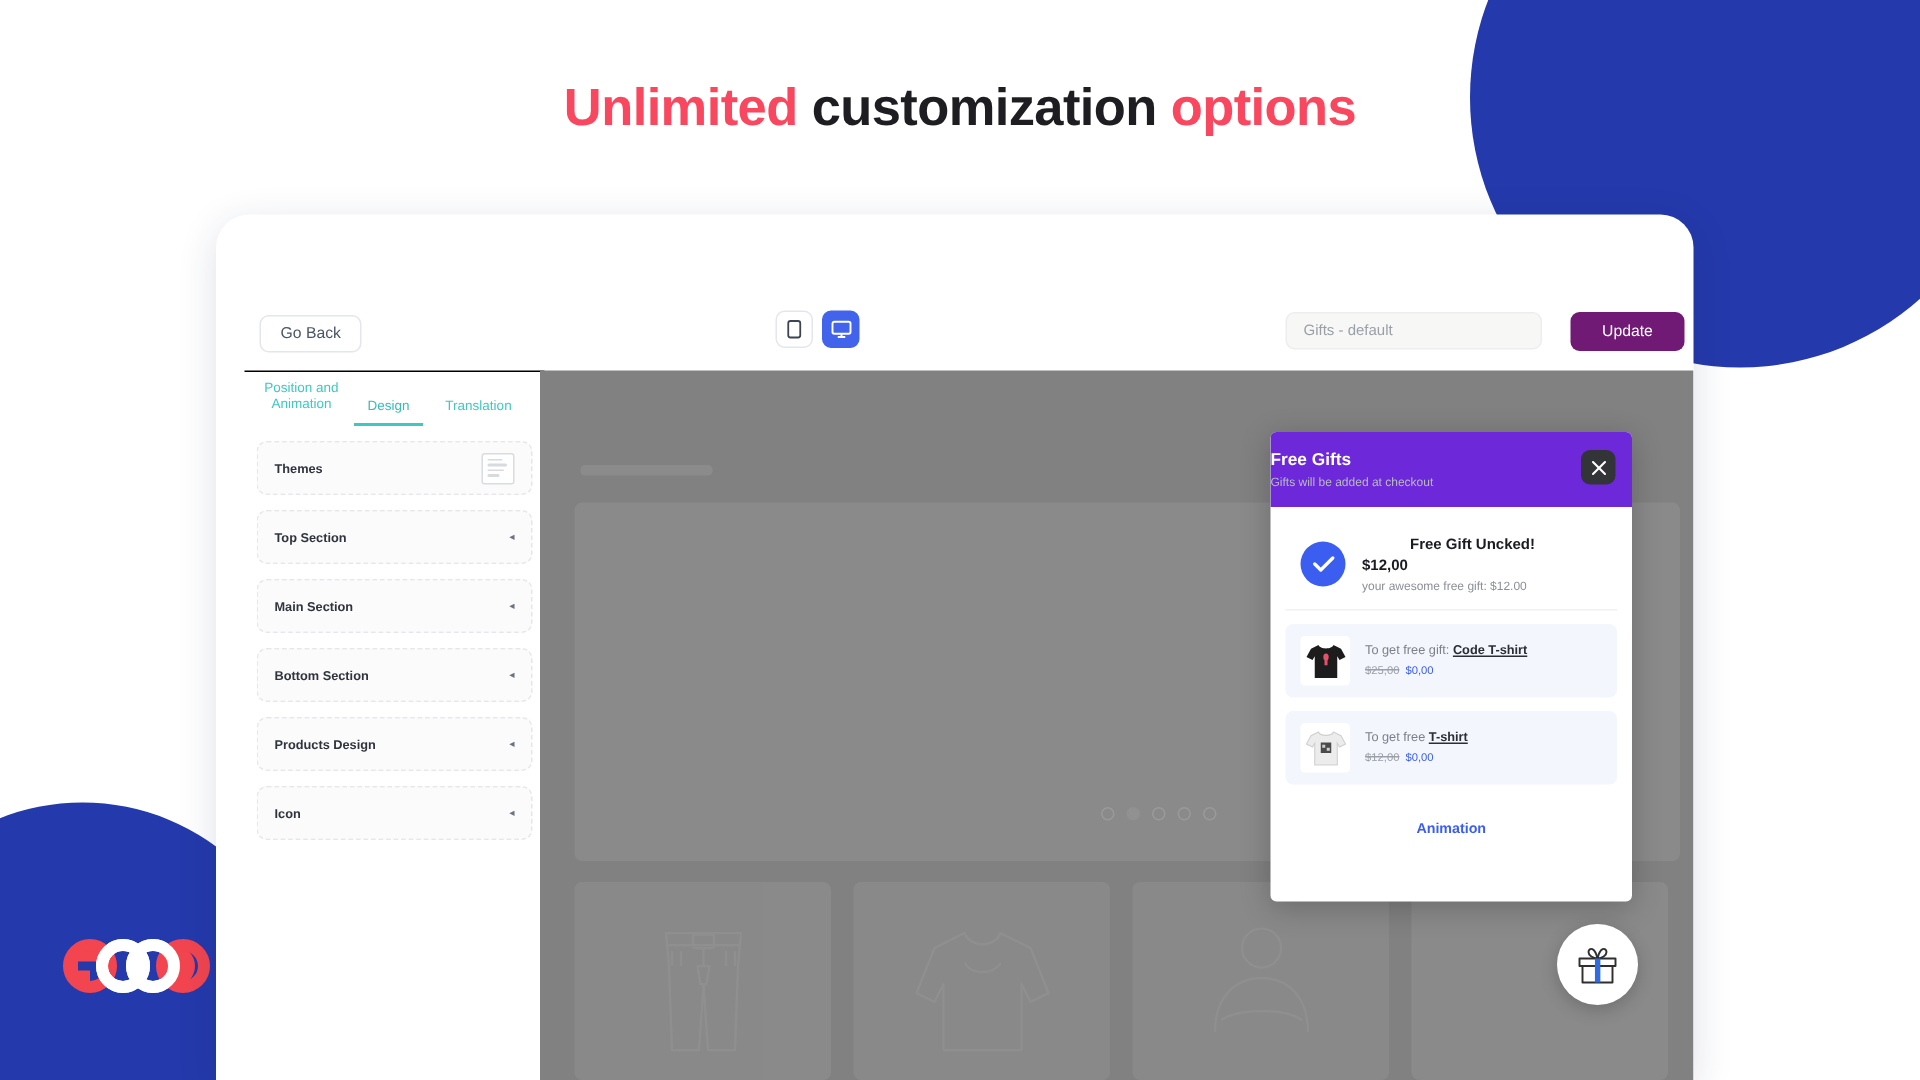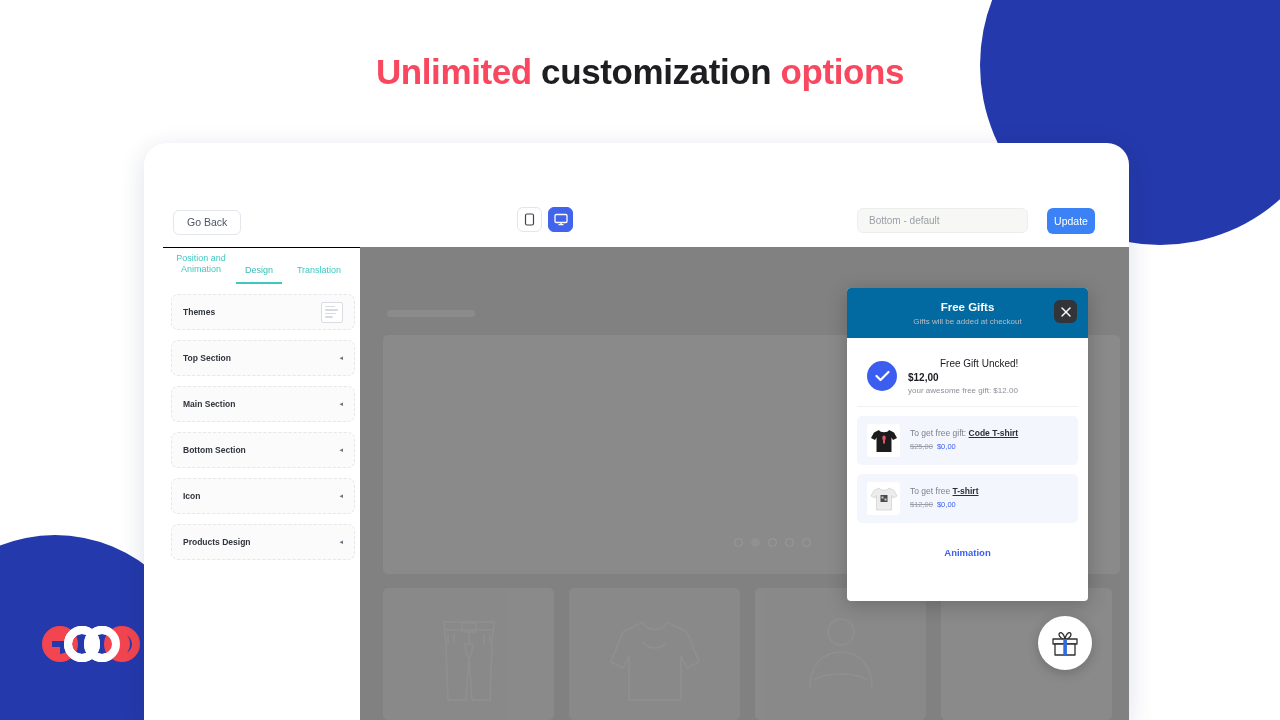--- a/index.html
+++ b/index.html
@@ -66,22 +66,22 @@
   .dev-btn.on  { background: #4263eb; border: 1px solid #4263eb; }
   .widget-input {
     position: absolute; left: 713px; top: 3px;
     width: 171px; height: 25px; border-radius: 6px;
     background: #f7f7f5; border: 1px solid #eceeee;
     display: flex; align-items: center; padding-left: 11px;
     font-size: 10px; color: #9aa0a8;
   }
   .update-btn {
     position: absolute; left: 903px; top: 3px;
-    width: 48px; height: 26px; border-radius: 6px;
-    background: #3b82f6; color: #fff; font-size: 10.5px;
+    width: 76px; height: 26px; border-radius: 6px;
+    background: #701a75; color: #fff; font-size: 10.5px;
     display: flex; align-items: center; justify-content: center;
   }
 
   
   .sidebar {
     position: absolute; left: 19px; top: 104px;
     width: 200px; height: 556px; background: #fff;
     border-right: 1px solid #eceef2;
     border-top: 1px solid #000000;
   }
@@ -142,41 +142,41 @@
   
   .gift-widget {
     position: absolute; left: 847px; top: 288px;
     width: 241px; height: 313px;
     background: #ffffff;
     border-radius: 4px;
     box-shadow: 0 4px 20px rgba(0,0,0,.22);
     overflow: hidden;
   }
   .gw-head {
-    height: 50px; background: #0369a1; position: relative;
-    display: flex; flex-direction: column; align-items: center; justify-content: center;
+    height: 50px; background: #6d28d9; position: relative;
+    display: flex; flex-direction: column; justify-content: center;
   }
   .gw-title { font-size: 11.5px; font-weight: bold; color: #fff; line-height: 1.3; }
   .gw-sub { font-size: 8px; color: #b9bcc0; margin-top: 3px; }
   .gw-close {
     position: absolute; right: 11px; top: 12px;
     width: 23px; height: 23px; border-radius: 6px; background: #333438;
     display: flex; align-items: center; justify-content: center;
   }
   .gw-body { padding: 10px 10px 0 10px; }
   .unlocked {
     display: flex; align-items: center; gap: 11px;
     padding: 9px 8px 11px 10px;
     border-bottom: 1px solid #f0f1f5;
   }
   .check {
     width: 30px; height: 30px; border-radius: 50%; background: #3b5ef0;
     display: flex; align-items: center; justify-content: center; flex: 0 0 30px;
   }
-  .ul-t1 { font-size: 10px; font-weight: normal; color: #1a1c21; line-height: 1.35; padding-left: 32px; }
+  .ul-t1 { font-size: 10px; font-weight: bold; color: #1a1c21; line-height: 1.35; padding-left: 32px; }
   .ul-t2 { font-size: 10px; font-weight: bold; color: #1a1c21; line-height: 1.35; }
   .ul-t3 { font-size: 8px; color: #8b8f97; margin-top: 2px; }
   .offer {
     display: flex; align-items: center; gap: 10px;
     background: #f4f6fe; border-radius: 5px;
     padding: 8px 10px; margin-top: 9px;
   }
   .thumb { width: 33px; height: 33px; border-radius: 3px; flex: 0 0 33px;
            display: flex; align-items: center; justify-content: center; }
   .thumb.dark { background: #ffffff; }
@@ -237,21 +237,21 @@
         </div>
         <div class="dev-btn on">
           <svg width="14" height="13" viewBox="0 0 14 13">
             <rect x="1" y="1.5" width="12" height="8" rx="1.2" fill="none" stroke="#ffffff" stroke-width="1.3"></rect>
             <line x1="7" y1="9.5" x2="7" y2="11.5" stroke="#ffffff" stroke-width="1.3"></line>
             <line x1="4.5" y1="11.6" x2="9.5" y2="11.6" stroke="#ffffff" stroke-width="1.3"></line>
           </svg>
         </div>
       </div>
 
-      <div class="widget-input" placeholder="Widget - default">Bottom - default</div>
+      <div class="widget-input" placeholder="Widget - default">Gifts - default</div>
       <div class="update-btn">Update</div>
     </div>
 
     <div class="sidebar">
       <div class="tabs">
         <div class="tab t1">Position and Animation</div>
         <div class="tab t2">Design</div>
         <div class="tab t3">Translation</div>
       </div>
 
@@ -271,25 +271,25 @@
         </div>
         <div class="menu-item">
           <span class="menu-label">Main Section</span>
           <span class="chev">◂</span>
         </div>
         <div class="menu-item">
           <span class="menu-label">Bottom Section</span>
           <span class="chev">◂</span>
         </div>
         <div class="menu-item">
+          <span class="menu-label">Products Design</span>
+          <span class="chev">◂</span>
+        </div>
+        <div class="menu-item">
           <span class="menu-label">Icon</span>
-          <span class="chev">◂</span>
-        </div>
-        <div class="menu-item">
-          <span class="menu-label">Products Design</span>
           <span class="chev">◂</span>
         </div>
       </div>
 
     </div>
 
     <div class="preview">
       <div class="ph-title"></div>
       <div class="hero-card">
         <svg class="hero-art" width="190" height="150" viewBox="0 0 190 150">

